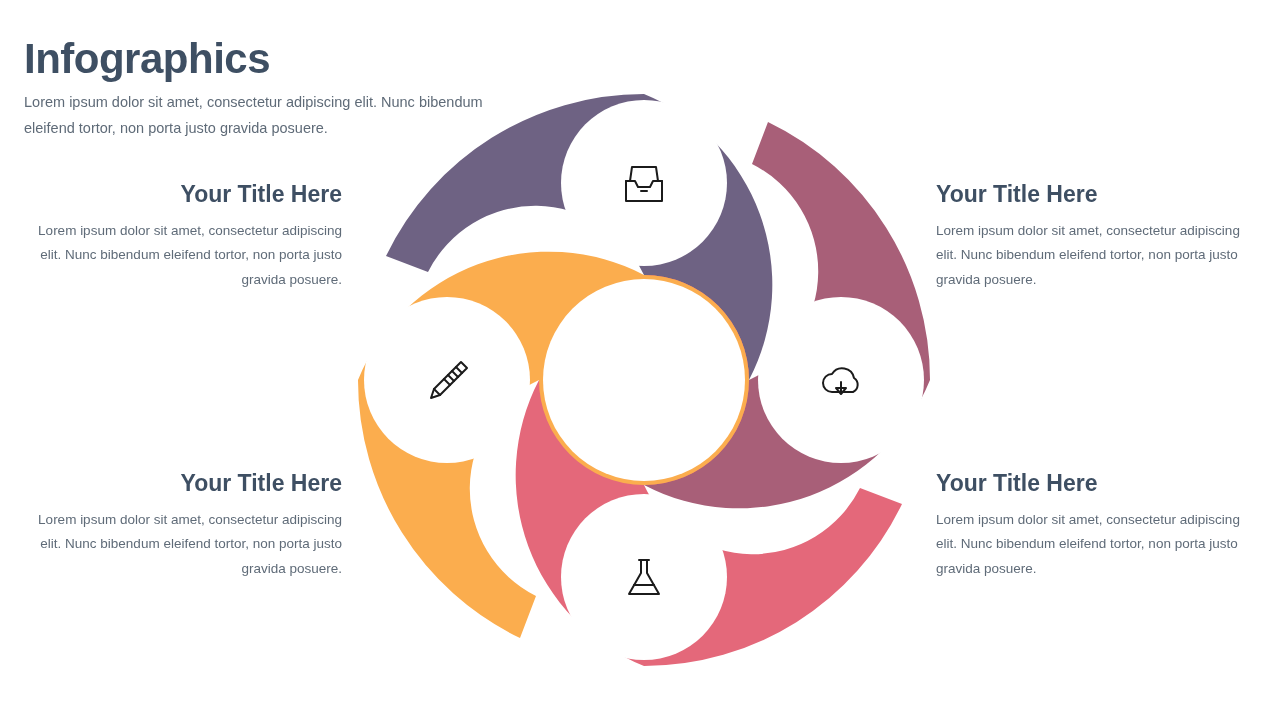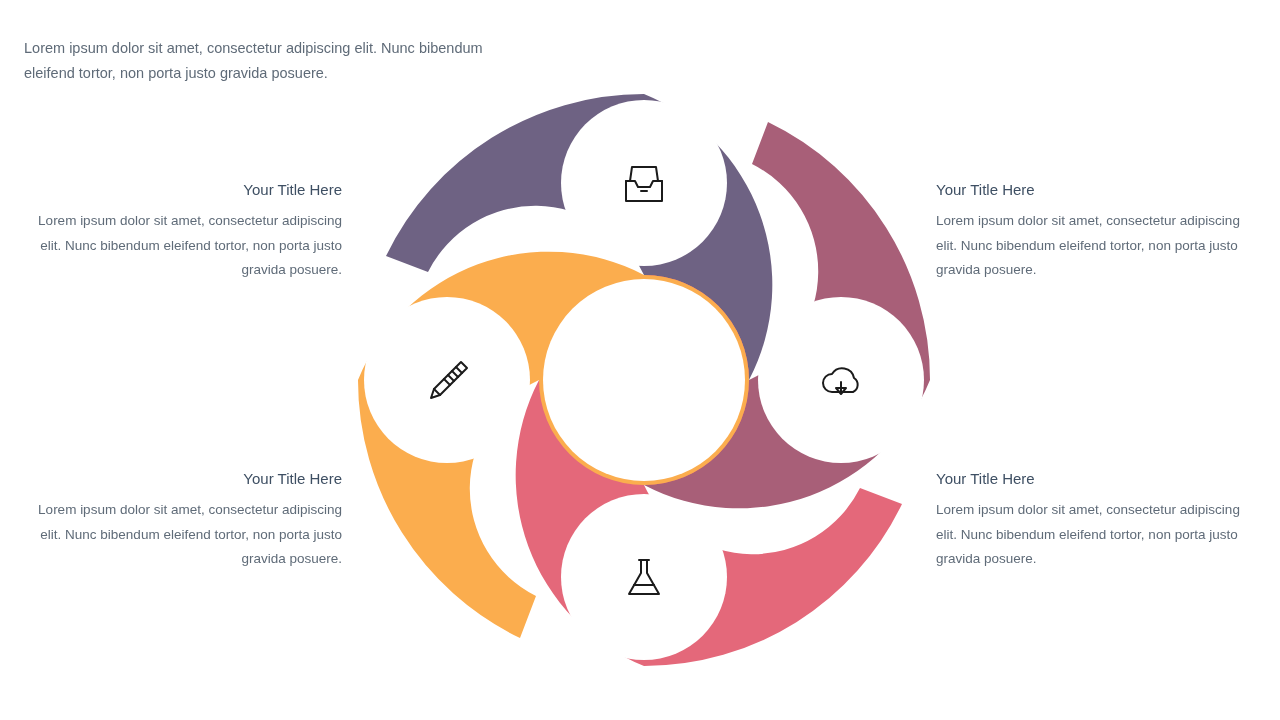--- a/index.html
+++ b/index.html
@@ -37,22 +37,22 @@
     margin: 0;
     max-width: 478px;
   }
 
   
   .item {
     position: absolute;
     width: 308px;
   }
   .item-title {
-    font-size: 15px;
-    font-weight: normal;
+    font-size: 23px;
+    font-weight: bold;
     color: #3e4f63;
     margin: 0 0 10px 0;
     line-height: 1.2;
   }
   .item-desc {
     font-size: 13.5px;
     color: #5f6b78;
     line-height: 1.83;
     margin: 0;
   }
@@ -86,20 +86,21 @@
     stroke: #1b1b1b;
     stroke-width: 2;
     stroke-linejoin: round;
     stroke-linecap: round;
   }
 </style>
 </head>
 <body>
 
 <div class="header">
+  <h1 class="page-title">Infographics</h1>
   <p class="page-subtitle">Lorem ipsum dolor sit amet, consectetur adipiscing elit. Nunc bibendum eleifend tortor, non porta justo gravida posuere.</p>
 </div>
 
 <div class="graphic">
   <svg viewBox="0 0 588 588" xmlns="http://www.w3.org/2000/svg">
     <defs>
 
       <path id="petal-shape" d="M 294 8
                A 286 286 0 0 0 36 170
                L 78 186

